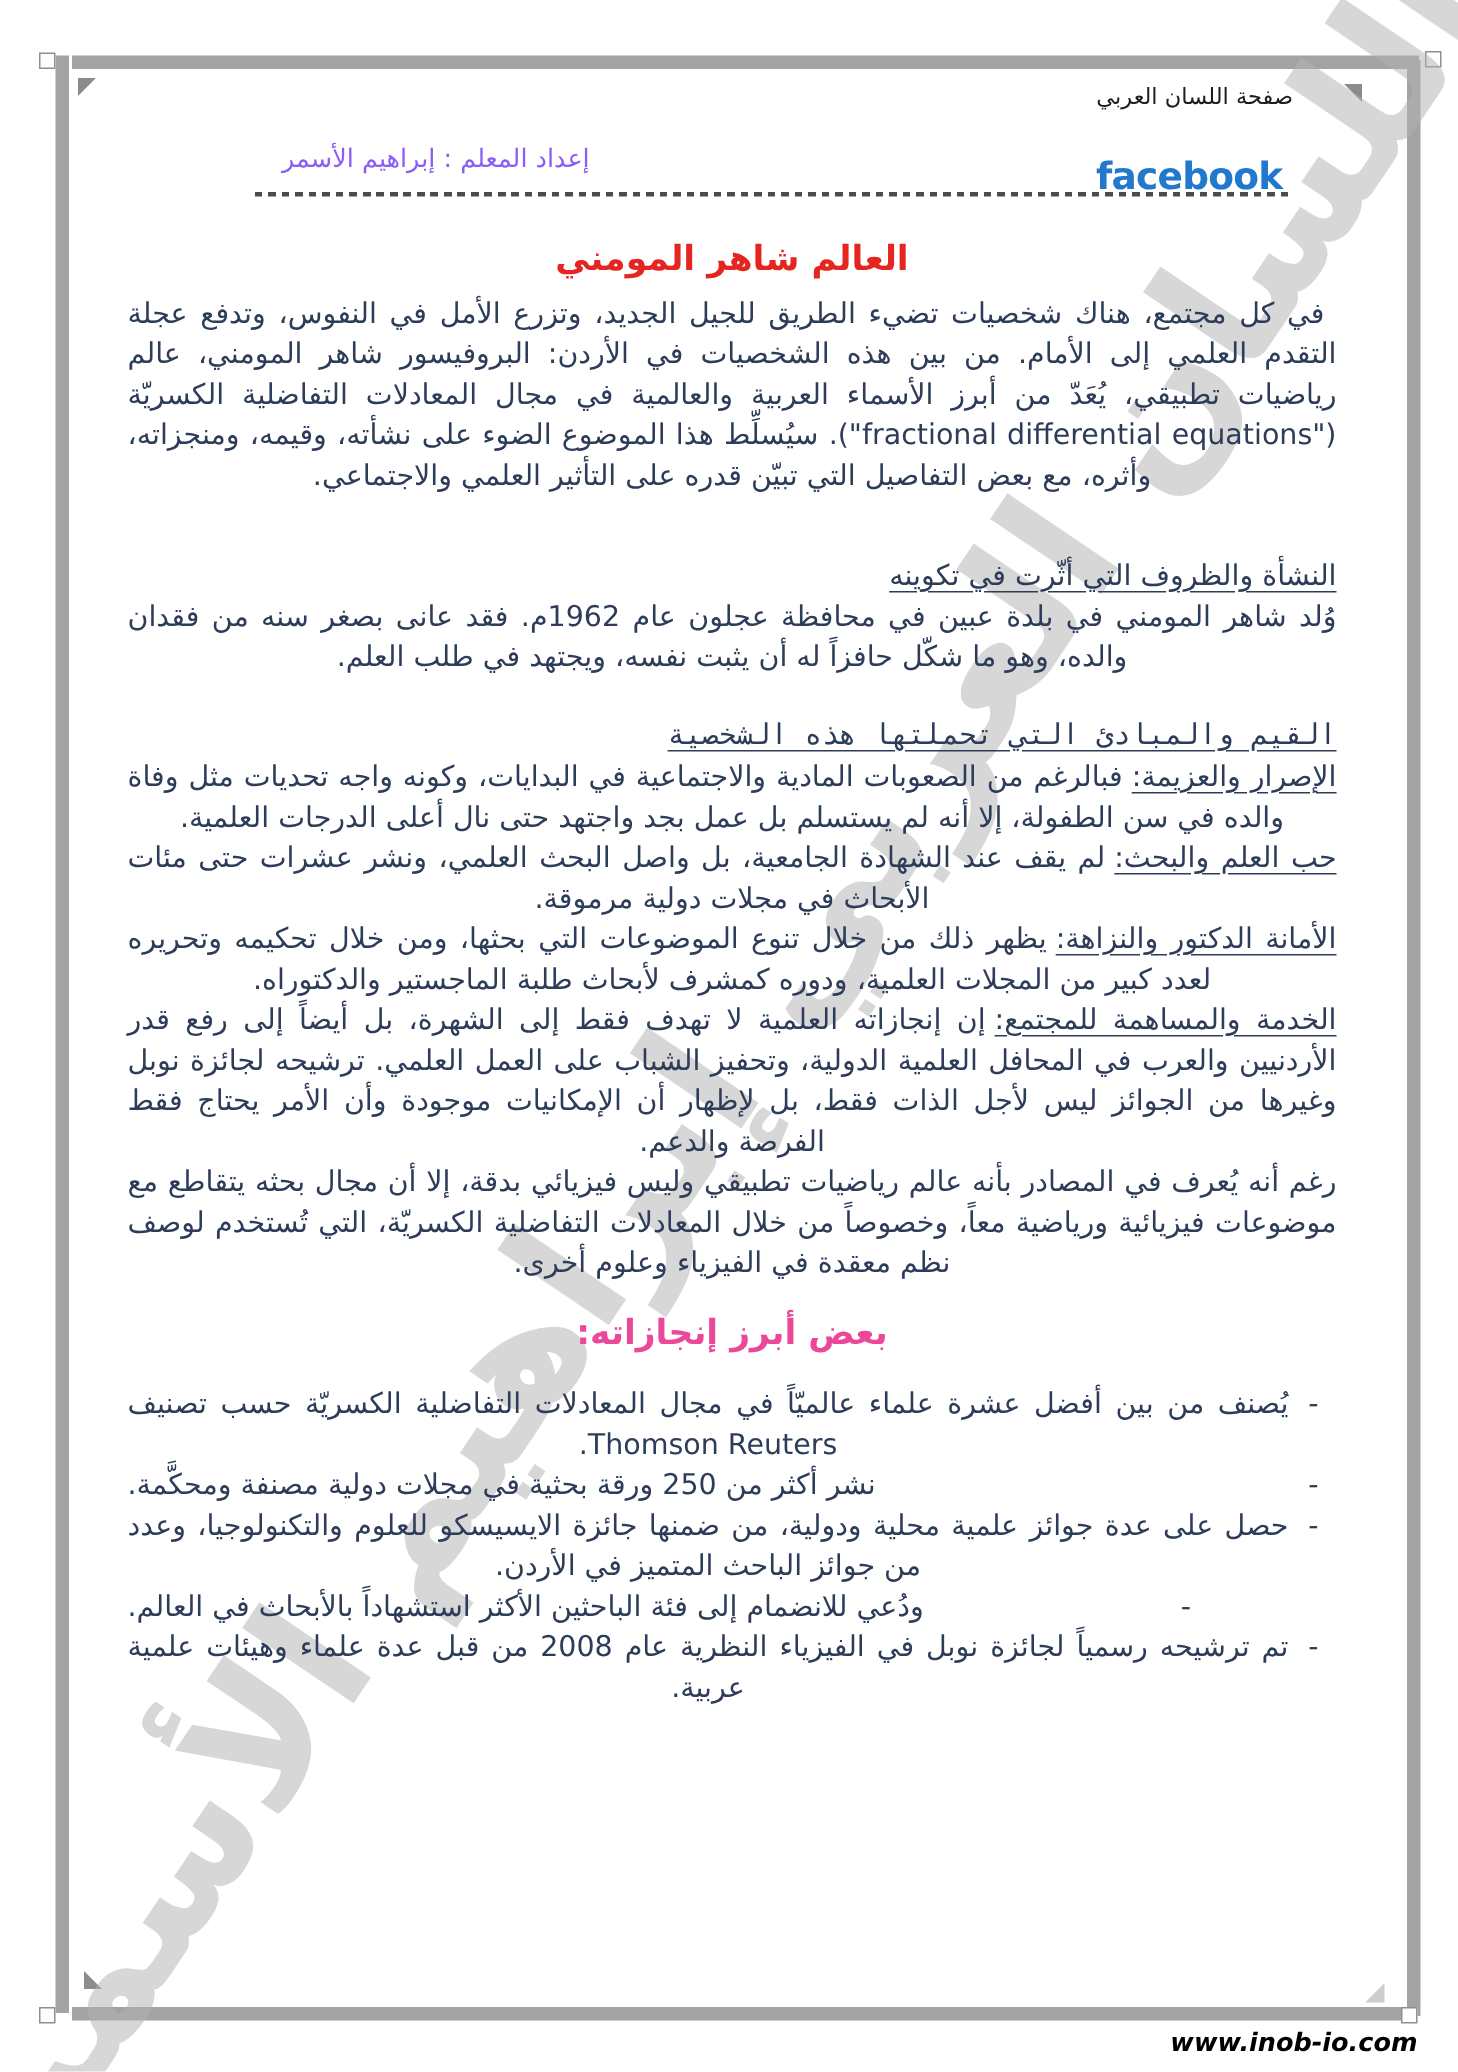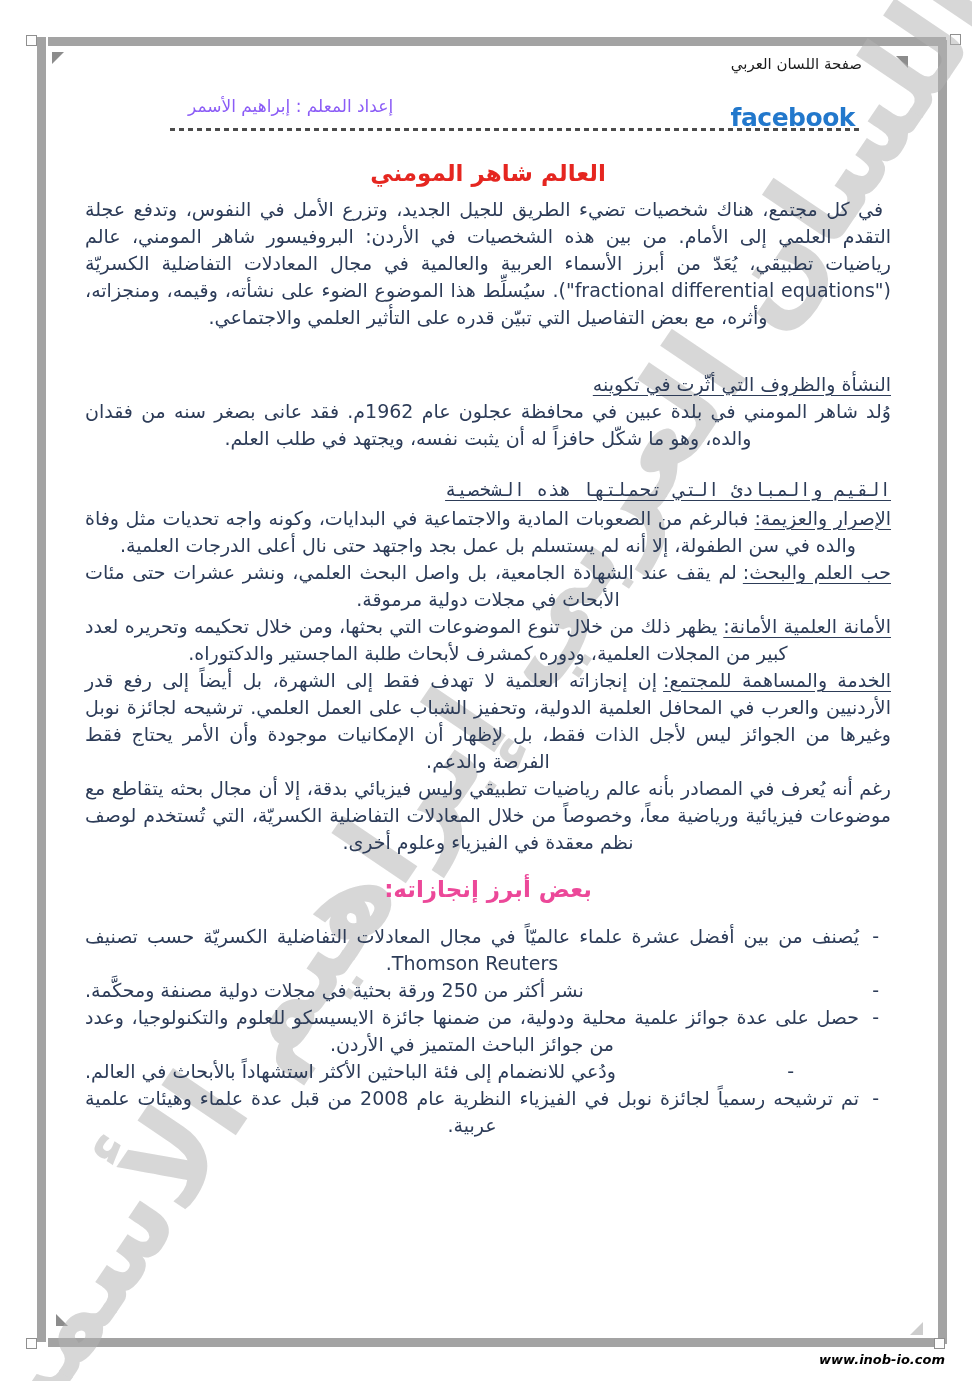--- a/index.html
+++ b/index.html
@@ -56,21 +56,21 @@
   .red-sub{margin-top:18px;text-align:center;color:#ec4899;font-size:23px;font-weight:bold;line-height:30px;}
   .bullets{margin-top:6px;}
   .bullet{display:flex;direction:rtl;}
   .bullet .marker{flex:0 0 auto;width:20px;padding-right:12px;text-align:right;}
   .bullet .btxt{flex:1 1 auto;}
   .b-multi .btxt{text-align:justify;text-align-last:center;}
   .b-single .btxt{text-align:left;}
   .b-indent .marker{margin-right:85px;}
 
   
-  .site{position:absolute;right:27px;top:1352px;font-size:13px;font-weight:bold;font-style:italic;color:#000;}
+  .site{position:absolute;right:27px;top:1352px;font-size:17px;font-weight:bold;font-style:italic;color:#000;}
 </style>
 </head>
 <body>
 
 <div class="page">
 
   <div class="bar bar-top"></div>
   <div class="bar bar-left"></div>
   <div class="bar bar-right"></div>
   <div class="bar bar-bottom"></div>
@@ -93,21 +93,21 @@
   <div class="content">
     <h1 class="red-title">العالم شاهر المومني</h1>
     <p class="jc intro">في كل مجتمع، هناك شخصيات تضيء الطريق للجيل الجديد، وتزرع الأمل في النفوس، وتدفع عجلة التقدم العلمي إلى الأمام. من بين هذه الشخصيات في الأردن: البروفيسور شاهر المومني، عالم رياضيات تطبيقي، يُعَدّ من أبرز الأسماء العربية والعالمية في مجال المعادلات التفاضلية الكسريّة ("fractional differential equations"). سيُسلِّط هذا الموضوع الضوء على نشأته، وقيمه، ومنجزاته، وأثره، مع بعض التفاصيل التي تبيّن قدره على التأثير العلمي والاجتماعي.</p>
 
     <p class="sec-head">النشأة والظروف التي أثّرت في تكوينه</p>
     <p class="jc">وُلد شاهر المومني في بلدة عبين في محافظة عجلون عام 1962م. فقد عانى بصغر سنه من فقدان والده، وهو ما شكّل حافزاً له أن يثبت نفسه، ويجتهد في طلب العلم.</p>
 
     <p class="sec-head m2">القيم والمبادئ التي تحملتها هذه الشخصية</p>
     <p class="jc"><span class="val-label">الإصرار والعزيمة:</span><span>فبالرغم من الصعوبات المادية والاجتماعية في البدايات، وكونه واجه تحديات مثل وفاة والده في سن الطفولة، إلا أنه لم يستسلم بل عمل بجد واجتهد حتى نال أعلى الدرجات العلمية.</span></p>
     <p class="jc"><span class="val-label">حب العلم والبحث:</span><span>لم يقف عند الشهادة الجامعية، بل واصل البحث العلمي، ونشر عشرات حتى مئات الأبحاث في مجلات دولية مرموقة.</span></p>
-    <p class="jc"><span class="val-label">الأمانة العلمية الأمانة:</span><span>يظهر ذلك من خلال تنوع الموضوعات التي بحثها، ومن خلال تحكيمه وتحريره لعدد كبير من المجلات العلمية، ودوره كمشرف لأبحاث طلبة الماجستير والدكتوراه.</span></p>
+    <p class="jc"><span class="val-label">الأمانة الدكتور والنزاهة:</span><span>يظهر ذلك من خلال تنوع الموضوعات التي بحثها، ومن خلال تحكيمه وتحريره لعدد كبير من المجلات العلمية، ودوره كمشرف لأبحاث طلبة الماجستير والدكتوراه.</span></p>
     <p class="jc"><span class="val-label">الخدمة والمساهمة للمجتمع:</span><span>إن إنجازاته العلمية لا تهدف فقط إلى الشهرة، بل أيضاً إلى رفع قدر الأردنيين والعرب في المحافل العلمية الدولية، وتحفيز الشباب على العمل العلمي. ترشيحه لجائزة نوبل وغيرها من الجوائز ليس لأجل الذات فقط، بل لإظهار أن الإمكانيات موجودة وأن الأمر يحتاج فقط الفرصة والدعم.</span></p>
 
     <p class="jc">رغم أنه يُعرف في المصادر بأنه عالم رياضيات تطبيقي وليس فيزيائي بدقة، إلا أن مجال بحثه يتقاطع مع موضوعات فيزيائية ورياضية معاً، وخصوصاً من خلال المعادلات التفاضلية الكسريّة، التي تُستخدم لوصف نظم معقدة في الفيزياء وعلوم أخرى.</p>
 
     <h2 class="red-sub">بعض أبرز إنجازاته:</h2>
     <div class="bullets">
       <div class="bullet b-multi">
         <span class="marker">-</span>
         <div class="btxt">يُصنف من بين أفضل عشرة علماء عالميّاً في مجال المعادلات التفاضلية الكسريّة حسب تصنيف Thomson Reuters.</div>
       </div>

